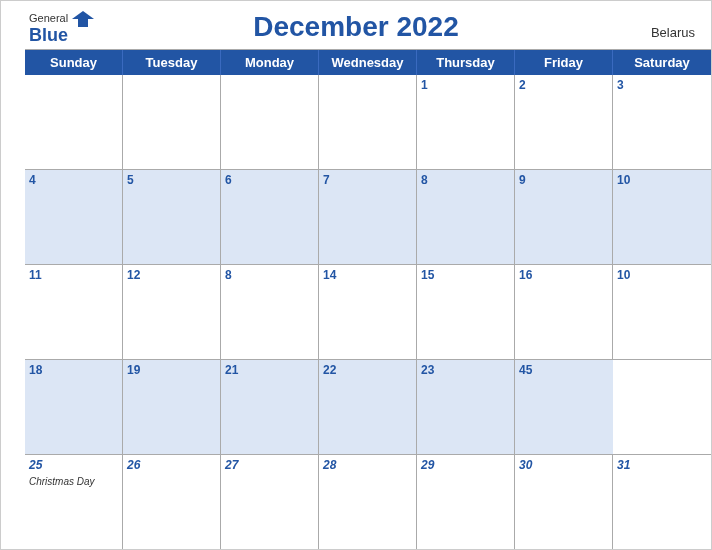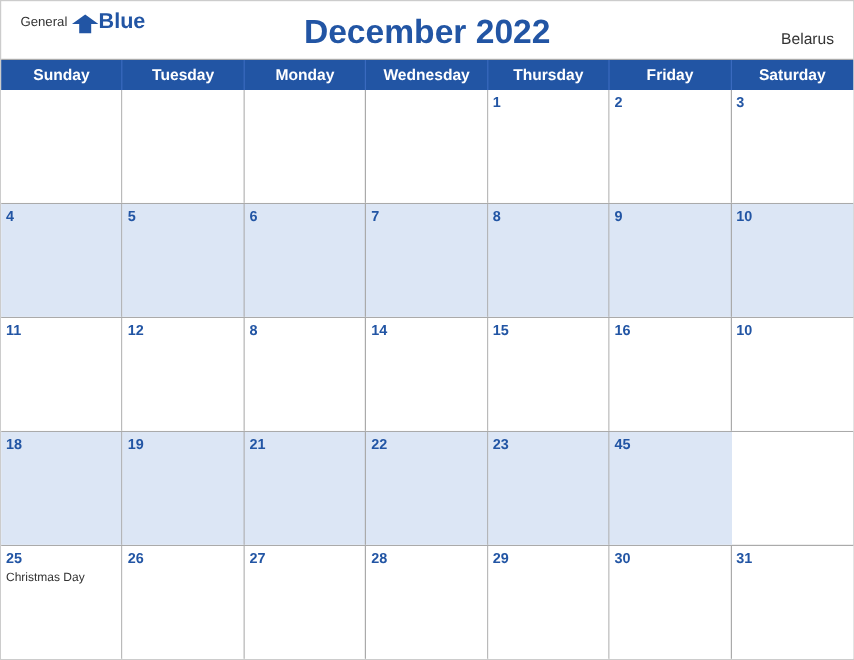--- a/index.html
+++ b/index.html
@@ -23,25 +23,25 @@
     }
     .calendar-header {
       display: flex;
       align-items: center;
       justify-content: center;
       padding: 10px 16px 6px;
       position: relative;
     }
     .logo-area {
       position: absolute;
-      left: 16px;
+      left: 28px;
       top: 8px;
       display: flex;
-      flex-direction: row;
-      align-items: flex-end;
+      flex-direction: column;
+      align-items: flex-start;
     }
     .logo-row {
       display: flex;
       align-items: center;
       gap: 2px;
     }
     .country-label {
       position: absolute;
       right: 16px;
       top: 24px;
@@ -52,20 +52,21 @@
       font-size: 28px;
       font-weight: bold;
       color: #2255a4;
       text-align: center;
     }
     .calendar-grid {
       flex: 1;
       display: flex;
       flex-direction: column;
       border-top: 1px solid #aaa;
+      margin-left: 24px;
     }
     .day-headers {
       display: grid;
       grid-template-columns: repeat(7, 1fr);
       background: #2255a4;
     }
     .day-header {
       color: #fff;
       text-align: center;
       font-size: 13px;
@@ -82,20 +83,21 @@
       flex-direction: column;
     }
     .week-row {
       flex: 1;
       display: grid;
       grid-template-columns: repeat(7, 1fr);
       border-bottom: 1px solid #aaa;
     }
     .week-row:last-child {
       border-bottom: none;
+      font-style: italic;
     }
     .day-cell {
       border-right: 1px solid #aaa;
       position: relative;
       padding: 2px 4px;
       background: #fff;
       min-height: 0;
     }
     .day-cell:last-child {
       border-right: none;

